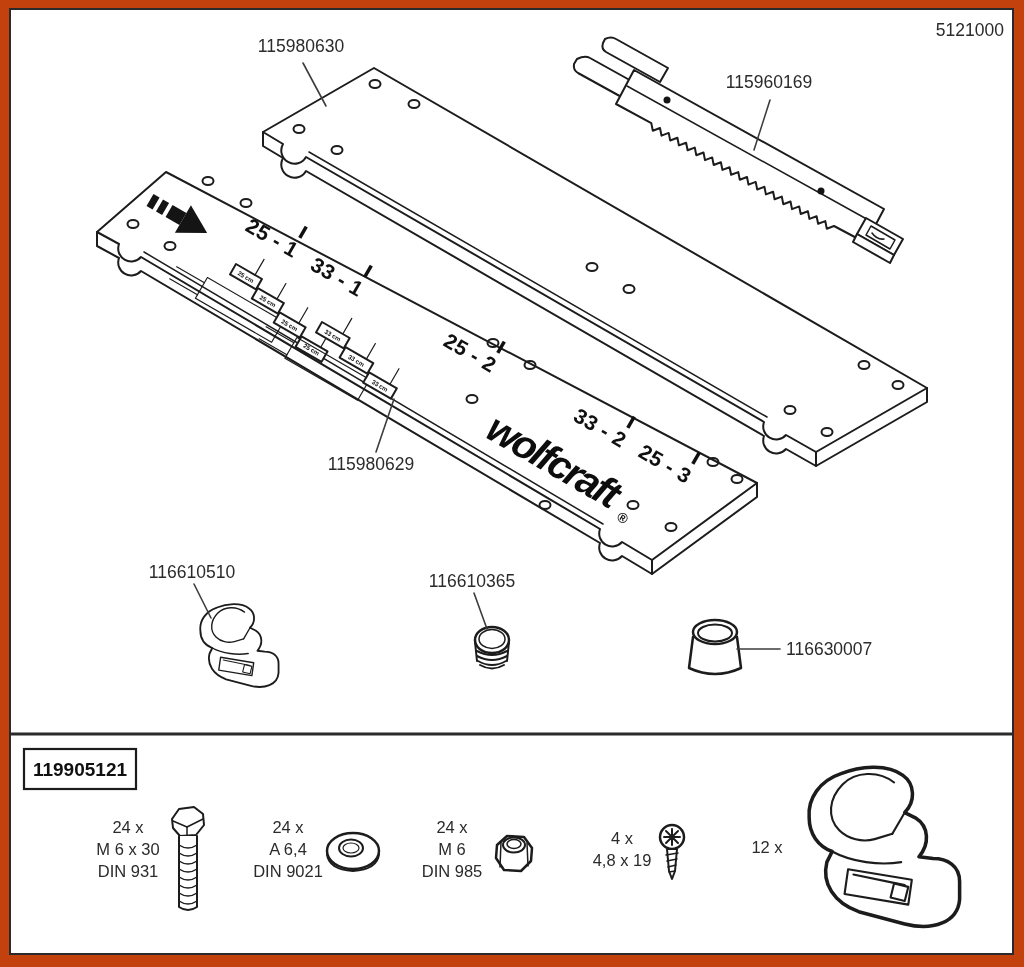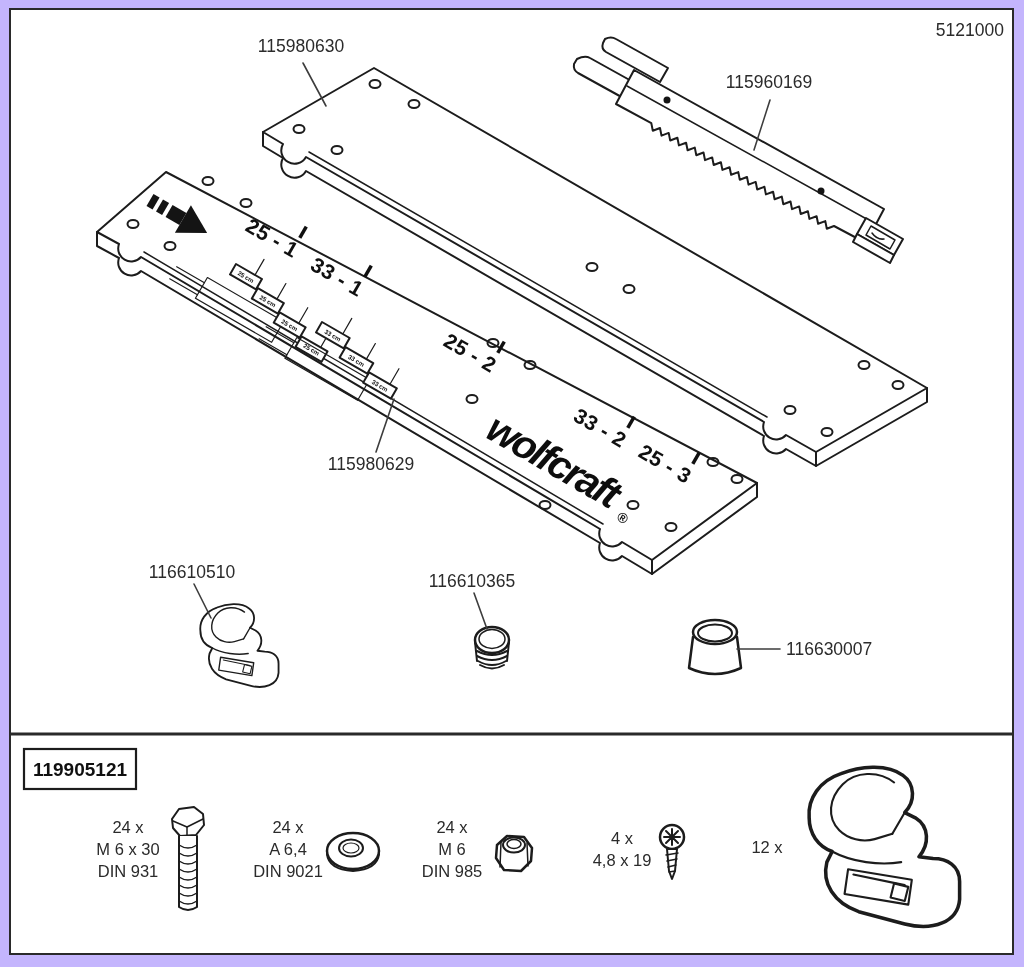--- a/index.html
+++ b/index.html
@@ -1,16 +1,16 @@
 <!DOCTYPE html>
 <html><head>
 <meta charset="utf-8">
 <style>
   html,body{margin:0;padding:0;background:#e8e8e8;}
-  .stage{position:relative;width:1024px;height:967px;background:#c4b5fd;margin:0 auto;
+  .stage{position:relative;width:1024px;height:967px;background:#c2410c;margin:0 auto;
          font-family:"Liberation Sans", sans-serif;}
   svg{display:block}
   svg text{font-family:"Liberation Sans", sans-serif; fill:#2b2b2b;}
   .ln{fill:none;stroke:#1c1c1c;stroke-width:2;stroke-linejoin:round;stroke-linecap:round;}
   .ln15{fill:none;stroke:#1c1c1c;stroke-width:1.5;stroke-linejoin:round;stroke-linecap:round;}
   .ln12{fill:none;stroke:#1c1c1c;stroke-width:1.2;stroke-linejoin:round;stroke-linecap:round;}
   .wht{fill:#ffffff;stroke:#1c1c1c;stroke-width:2;stroke-linejoin:round;stroke-linecap:round;}
   .wht25{fill:#ffffff;stroke:#1c1c1c;stroke-width:2.5;stroke-linejoin:round;stroke-linecap:round;}
   .blk{fill:#141414;stroke:none;}
   .leader{fill:none;stroke:#3d3d3d;stroke-width:1.6;stroke-linecap:round;}

